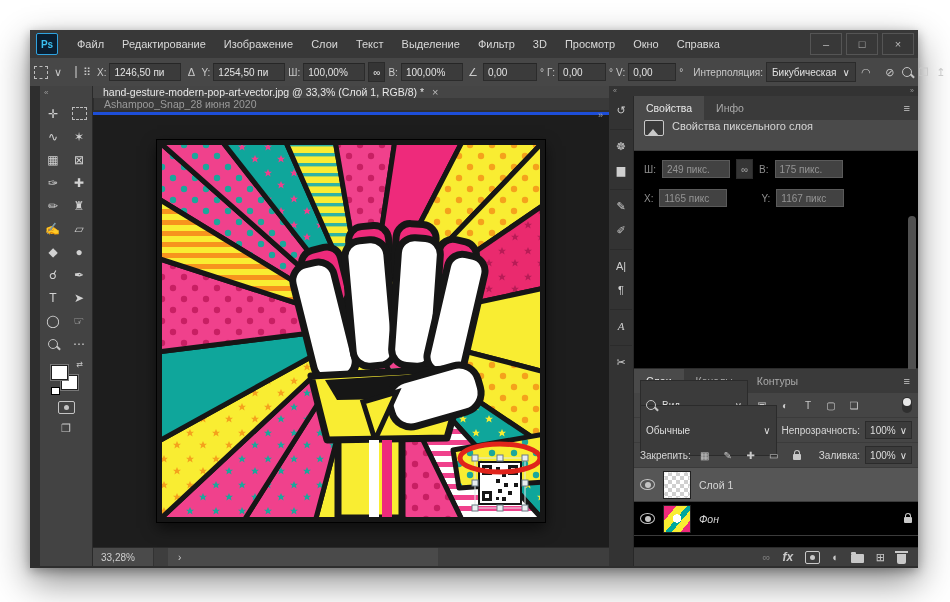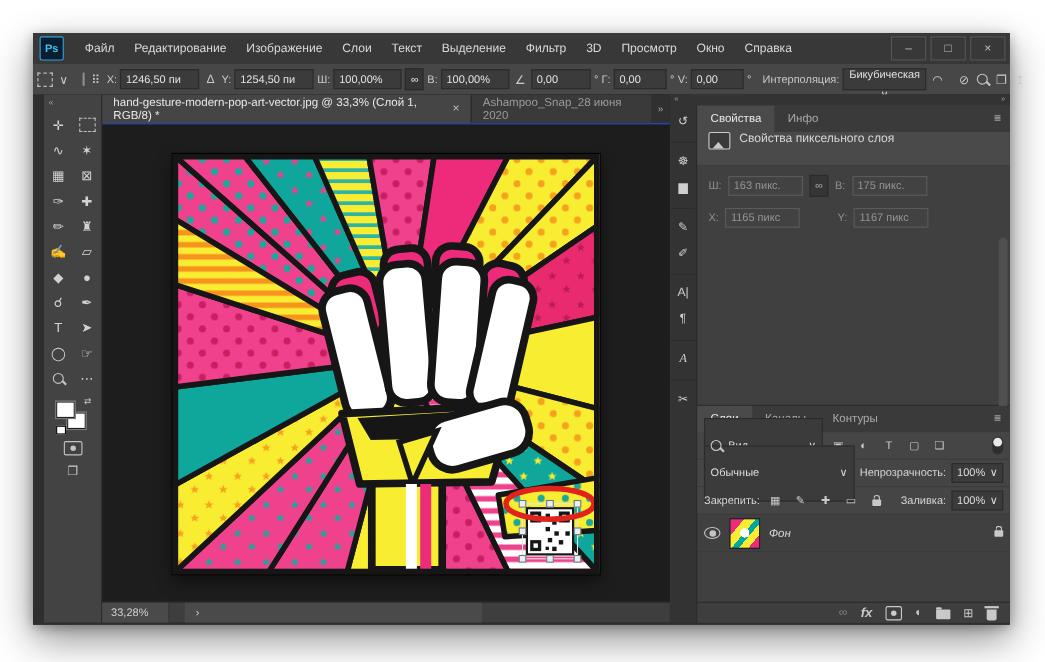--- a/index.html
+++ b/index.html
@@ -12,60 +12,60 @@
   .wctrls{margin-left:auto;display:flex;margin-right:4px;}
   .wbtn{width:30px;height:20px;border:1px solid #555;margin-left:4px;display:flex;align-items:center;justify-content:center;color:#bbb;font-size:11px;}
   
   .optbar{position:absolute;left:0;top:28px;right:0;height:28px;background:#474747;border-bottom:1px solid #2a2a2a;display:flex;align-items:center;gap:3px;padding:0 4px;font-size:10px;color:#c9c9c9;white-space:nowrap;}
   .optbar .sep{width:1px;height:18px;background:#3a3a3a;margin:0 2px;}
   .fld{background:#3b3b3b;border:1px solid #2b2b2b;border-top-color:#262626;color:#e3e3e3;font-size:10px;height:16px;padding:0 4px;font-family:"Liberation Sans",sans-serif;}
   .dashedbox{width:13px;height:11px;border:1px dashed #bdbdbd;display:inline-block;}
   .chk{width:10px;height:10px;border:1px solid #8e8e8e;background:#3b3b3b;}
   .icn{color:#c9c9c9;font-size:11px;display:inline-flex;align-items:center;justify-content:center;min-width:14px;height:18px;}
   .chainbox{background:#353535;border:1px solid #2b2b2b;padding:0 4px;height:18px;display:flex;align-items:center;font-weight:bold;}
-  .selectbox{background:#3b3b3b;border:1px solid #2b2b2b;height:18px;display:inline-flex;align-items:center;gap:6px;padding:0 5px;color:#e0e0e0;flex-direction:column;}
+  .selectbox{background:#3b3b3b;border:1px solid #2b2b2b;height:18px;display:inline-flex;align-items:center;gap:6px;padding:0 5px;color:#e0e0e0;}
   .imag{width:8px;height:8px;border:1.4px solid #c4c4c4;border-radius:50%;position:relative;display:inline-block;}
   .imag::after{content:"";position:absolute;width:5px;height:1.6px;background:#c4c4c4;transform:rotate(45deg);right:-4px;bottom:-1px;}
   
   .main{position:absolute;left:0;top:56px;right:0;bottom:0;background:#2e2e2e;}
   
   .toolbar{position:absolute;left:10px;top:0;bottom:2px;width:52px;background:#434343;border-right:1px solid #2a2a2a;}
   .tb-collapse{height:12px;font-size:8px;color:#9a9a9a;padding:2px 4px;}
   .toolgrid{display:grid;grid-template-columns:26px 26px;justify-content:center;}
   .tool{height:23px;display:flex;align-items:center;justify-content:center;font-size:12px;color:#d2d2d2;cursor:pointer;}
   .swatches{position:relative;width:30px;height:30px;margin:8px auto 2px auto;}
   .sw{position:absolute;width:15px;height:13px;background:#fff;border:1px solid #1f1f1f;outline:1px solid #777;}
   .sw.fg{left:0;top:2px;z-index:2;}
   .sw.bg{left:10px;top:12px;z-index:1;}
   .swmini{position:absolute;left:0;bottom:-2px;width:7px;height:6px;background:#fff;border:1px solid #000;z-index:3;}
   .swswap{position:absolute;right:-2px;top:-3px;font-size:8px;color:#c9c9c9;}
   .tb-bottom{display:flex;flex-direction:column;align-items:center;gap:8px;margin-top:8px;}
   .iqmask{width:15px;height:11px;border:1.4px solid #c4c4c4;border-radius:2px;display:flex;align-items:center;justify-content:center;}
   .iqmask::before{content:"";width:5px;height:5px;background:#c4c4c4;border-radius:50%;}
   
   .docarea{position:absolute;left:63px;top:0;width:516px;bottom:2px;background:#1d1d1d;}
-  .tabbar{position:absolute;left:0;top:0;right:0;height:26px;background:#303030;display:flex;align-items:stretch;border-bottom:1px solid #1d4ed8;}
+  .tabbar{position:absolute;left:0;top:0;right:0;height:26px;background:#303030;display:flex;align-items:stretch;border-bottom:3px solid #1d4ed8;flex-direction:column;}
   .dtab{display:flex;align-items:center;gap:8px;padding:0 10px;font-size:10.5px;}
   .dtab.active{background:#454545;color:#e8e8e8;}
   .dtab.inactive{background:#3a3a3a;color:#9b9b9b;border-left:1px solid #2c2c2c;}
   .tab-close{color:#bbb;font-size:11px;cursor:pointer;}
   .tab-overflow{margin-left:auto;padding:0 6px;display:flex;align-items:center;color:#aaa;font-size:9px;}
   .canvaswrap{position:absolute;left:0;top:26px;right:0;bottom:18px;overflow:hidden;}
   .artboard{position:absolute;left:64px;top:28px;width:388px;height:382px;box-shadow:0 0 0 1px #000,0 6px 14px rgba(0,0,0,.6);}
   .statusbar{position:absolute;left:0;right:0;bottom:0;height:18px;background:#3e3e3e;display:flex;align-items:center;font-size:10px;color:#cfcfcf;border-top:1px solid #2a2a2a;}
   .zoomfld{background:#4a4a4a;height:100%;display:flex;align-items:center;padding:0 8px;min-width:44px;border-right:1px solid #333;}
   .docfld{background:#4a4a4a;height:100%;display:flex;align-items:center;margin-left:14px;width:250px;padding:0 10px;}
   .docfld .txt{flex:1;text-align:center;}
   
   .dockstrip{position:absolute;left:579px;top:10px;width:24px;bottom:2px;background:#333333;border-right:1px solid #282828;display:flex;flex-direction:column;align-items:center;padding-top:2px;}
   .dicon{width:22px;height:24px;display:flex;align-items:center;justify-content:center;color:#cfcfcf;font-size:11px;cursor:pointer;}
   .dicon.gap{margin-top:7px;border-top:1px solid #2b2b2b;padding-top:4px;}
   .dockhdr{position:absolute;left:579px;top:0;right:0;height:10px;background:#333;display:flex;justify-content:space-between;font-size:7px;color:#999;padding:1px 4px;}
   
-  .panels{position:absolute;left:604px;top:10px;right:0;bottom:2px;background:#404040;}
+  .panels{position:absolute;left:604px;top:10px;right:0;bottom:2px;background:#000000;}
   .ptabs{height:24px;background:#3a3a3a;display:flex;align-items:stretch;}
   .ptab{padding:0 12px;display:flex;align-items:center;font-size:10.5px;color:#a9a9a9;}
   .ptab.active{background:#4a4a4a;color:#e8e8e8;}
   .phamb{margin-left:auto;display:flex;align-items:center;padding:0 8px;color:#c9c9c9;}
   .prophdr{height:30px;display:flex;align-items:flex-start;gap:8px;padding:0 10px;border-bottom:1px solid #3b3b3b;background:#4a4a4a;}
   .iimg{width:18px;height:14px;border:1px solid #c9c9c9;border-radius:2px;position:relative;overflow:hidden;background:#3a3a3a;}
   .iimg::after{content:"";position:absolute;left:2px;bottom:-1px;border-left:6px solid transparent;border-right:6px solid transparent;border-bottom:7px solid #c9c9c9;}
   .propfields{padding:8px 10px;display:flex;flex-direction:column;gap:10px;color:#8f8f8f;}
   .prow{display:flex;align-items:center;gap:6px;font-size:10px;}
   .pfld{width:58px;height:16px;border:1px solid #5a5a5a;background:#424242;color:#949494;font-size:10px;display:flex;align-items:center;padding:0 4px;}
@@ -404,21 +404,21 @@
           <div class="ptab">Инфо</div>
           <div class="phamb">≡</div>
         </div>
         <div class="prophdr">
           <span class="iimg"></span>
           <span>Свойства пиксельного слоя</span>
         </div>
         <div class="propfields">
           <div class="prow">
             <span>Ш:</span>
-            <span class="pfld">163 пикс.</span>
+            <span class="pfld">249 пикс.</span>
             <span class="chainbox">∞</span>
             <span>В:</span>
             <span class="pfld">175 пикс.</span>
           </div>
           <div class="prow">
             <span>X:</span>
             <span class="pfld">1165 пикс</span>
             <span style="width:22px"></span>
             <span>Y:</span>
             <span class="pfld">1167 пикс</span>
@@ -470,20 +470,25 @@
           <span class="kindbtn">
               <span class="ilock"></span>
             </span>
           <span style="margin-left:auto">Заливка:</span>
           <span class="pctbox">
             <span>100%</span>
             <span>∨</span>
           </span>
         </div>
 
+        <div class="layerrow sel">
+          <span class="ieye"></span>
+          <span class="thumb checker"></span>
+          <span class="lname">Слой 1</span>
+        </div>
         <div class="layerrow">
           <span class="ieye"></span>
           <span class="thumb art"></span>
           <span class="lname italic">Фон</span>
           <span class="rowlock"><span class="ilock"></span></span>
         </div>
       </div>
     </div>
 
     <div class="lbottom">

